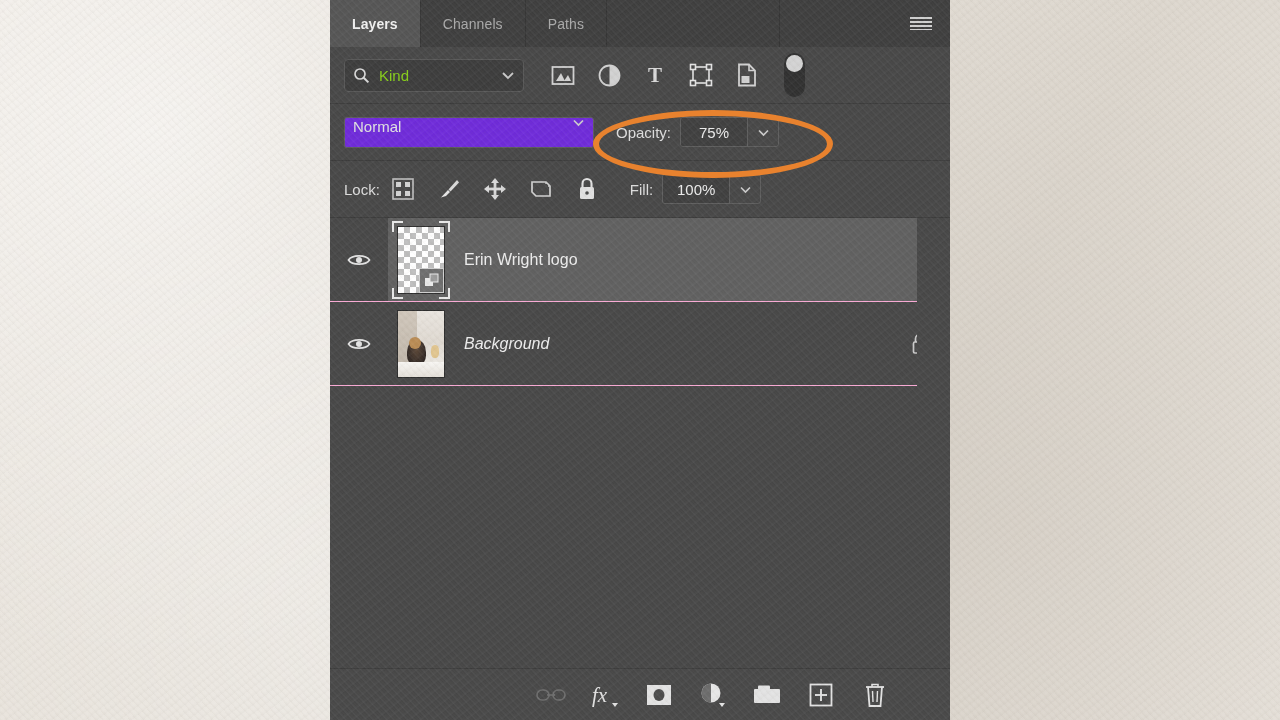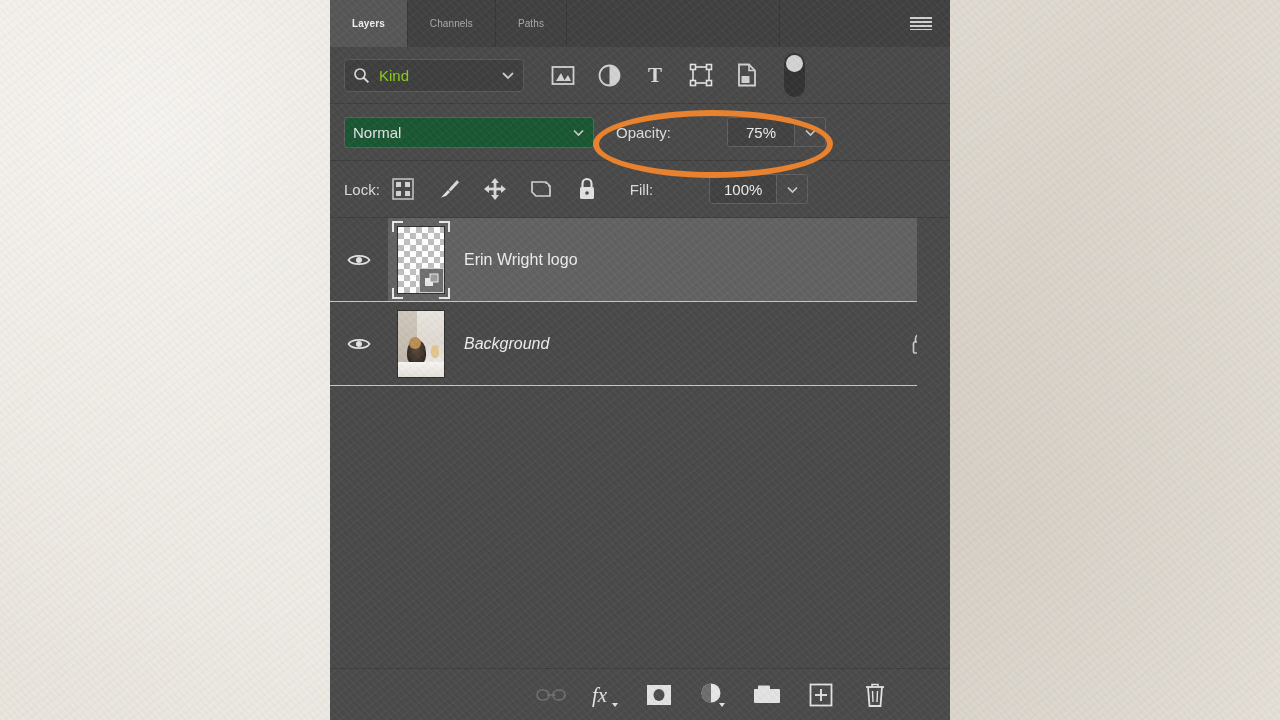--- a/index.html
+++ b/index.html
@@ -52,21 +52,21 @@
     height: 47px;
     background: #3c3c3c;
     display: flex;
     align-items: stretch;
   }
   .tab {
     display: flex;
     align-items: center;
     justify-content: center;
     padding: 12px 22px;
-    font-size: 10px;
+    font-size: 14px;
     color: #a8a8a8;
     border-right: 1px solid #323232;
     letter-spacing: .1px;
     cursor: default;
   }
   .tab.active {
     background: #535353;
     color: #f0f0f0;
     font-weight: bold;
   }
@@ -128,38 +128,37 @@
     position: absolute;
     left: 2px; top: 2px;
     width: 17px; height: 17px;
     border-radius: 50%;
     background: #d2d2d2;
   }
 
   
   .blend-box {
     width: 250px; height: 31px;
-    background: #14532d;
+    background: #6d28d9;
     border: 1px solid #5a5a5a;
     border-radius: 3px;
-    display: flex; align-items: center;
+    display: flex; align-items: flex-start;
     padding: 0 8px;
     cursor: pointer;
   }
   .blend-name { flex: 1; font-size: 15px; color: #e0e0e0; }
   .opacity-wrap { display: flex; align-items: center; margin-left: 22px; }
   .opacity-label { font-size: 15px; color: #dcdcdc; margin-right: 9px; }
   .field {
     display: flex; align-items: center;
     height: 30px;
     border: 1px solid #5c5c5c;
     border-radius: 3px;
     overflow: hidden;
     background: #454545;
-    margin-left: 47px;
   }
   .field .val {
     width: 66px; height: 100%;
     display: flex; align-items: center; justify-content: center;
     background: #3d3d3d;
     color: #eaeaea;
     font-size: 15px;
     cursor: text;
   }
   .field .caret {

